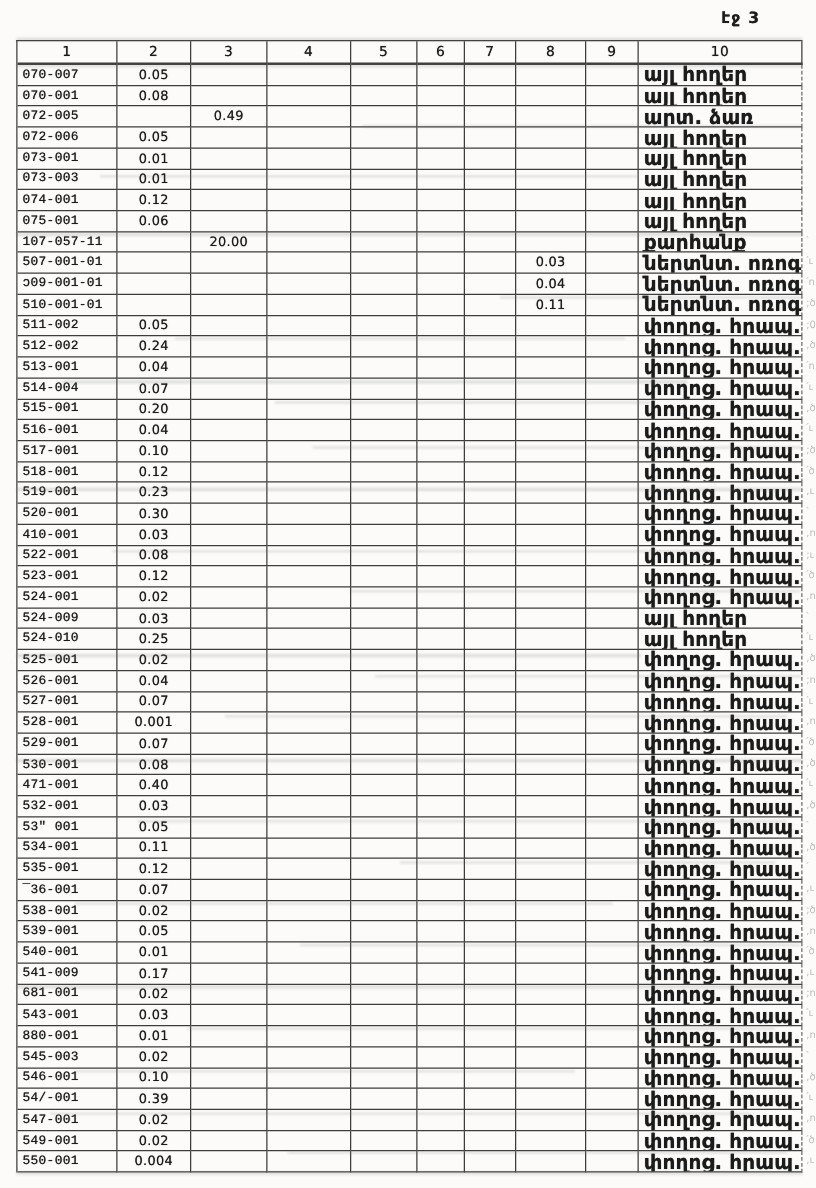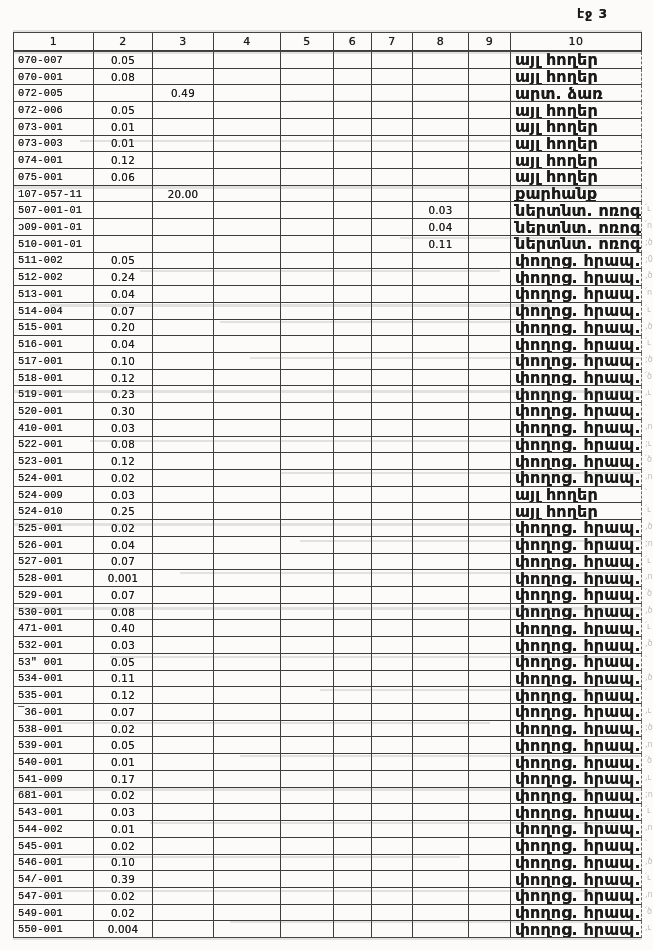--- a/index.html
+++ b/index.html
@@ -524,31 +524,31 @@
       <div class="cell c0">543-001</div>
       <div class="cell c1">0.03</div>
       <div class="cell c2"></div>
       <div class="cell c3"></div>
       <div class="cell c4"></div>
       <div class="cell c5"></div>
       <div class="cell c6"></div>
       <div class="cell c7"></div>
       <div class="cell c8"></div>
       <div class="cell c9">փողոց. հրապ.</div>
-      <div class="cell c0">544-002</div>
+      <div class="cell c0">880-001</div>
       <div class="cell c1">0.01</div>
       <div class="cell c2"></div>
       <div class="cell c3"></div>
       <div class="cell c4"></div>
       <div class="cell c5"></div>
       <div class="cell c6"></div>
       <div class="cell c7"></div>
       <div class="cell c8"></div>
       <div class="cell c9">փողոց. հրապ.</div>
-      <div class="cell c0">545-001</div>
+      <div class="cell c0">545-003</div>
       <div class="cell c1">0.02</div>
       <div class="cell c2"></div>
       <div class="cell c3"></div>
       <div class="cell c4"></div>
       <div class="cell c5"></div>
       <div class="cell c6"></div>
       <div class="cell c7"></div>
       <div class="cell c8"></div>
       <div class="cell c9">փողոց. հրապ.</div>
       <div class="cell c0">546-001</div>

